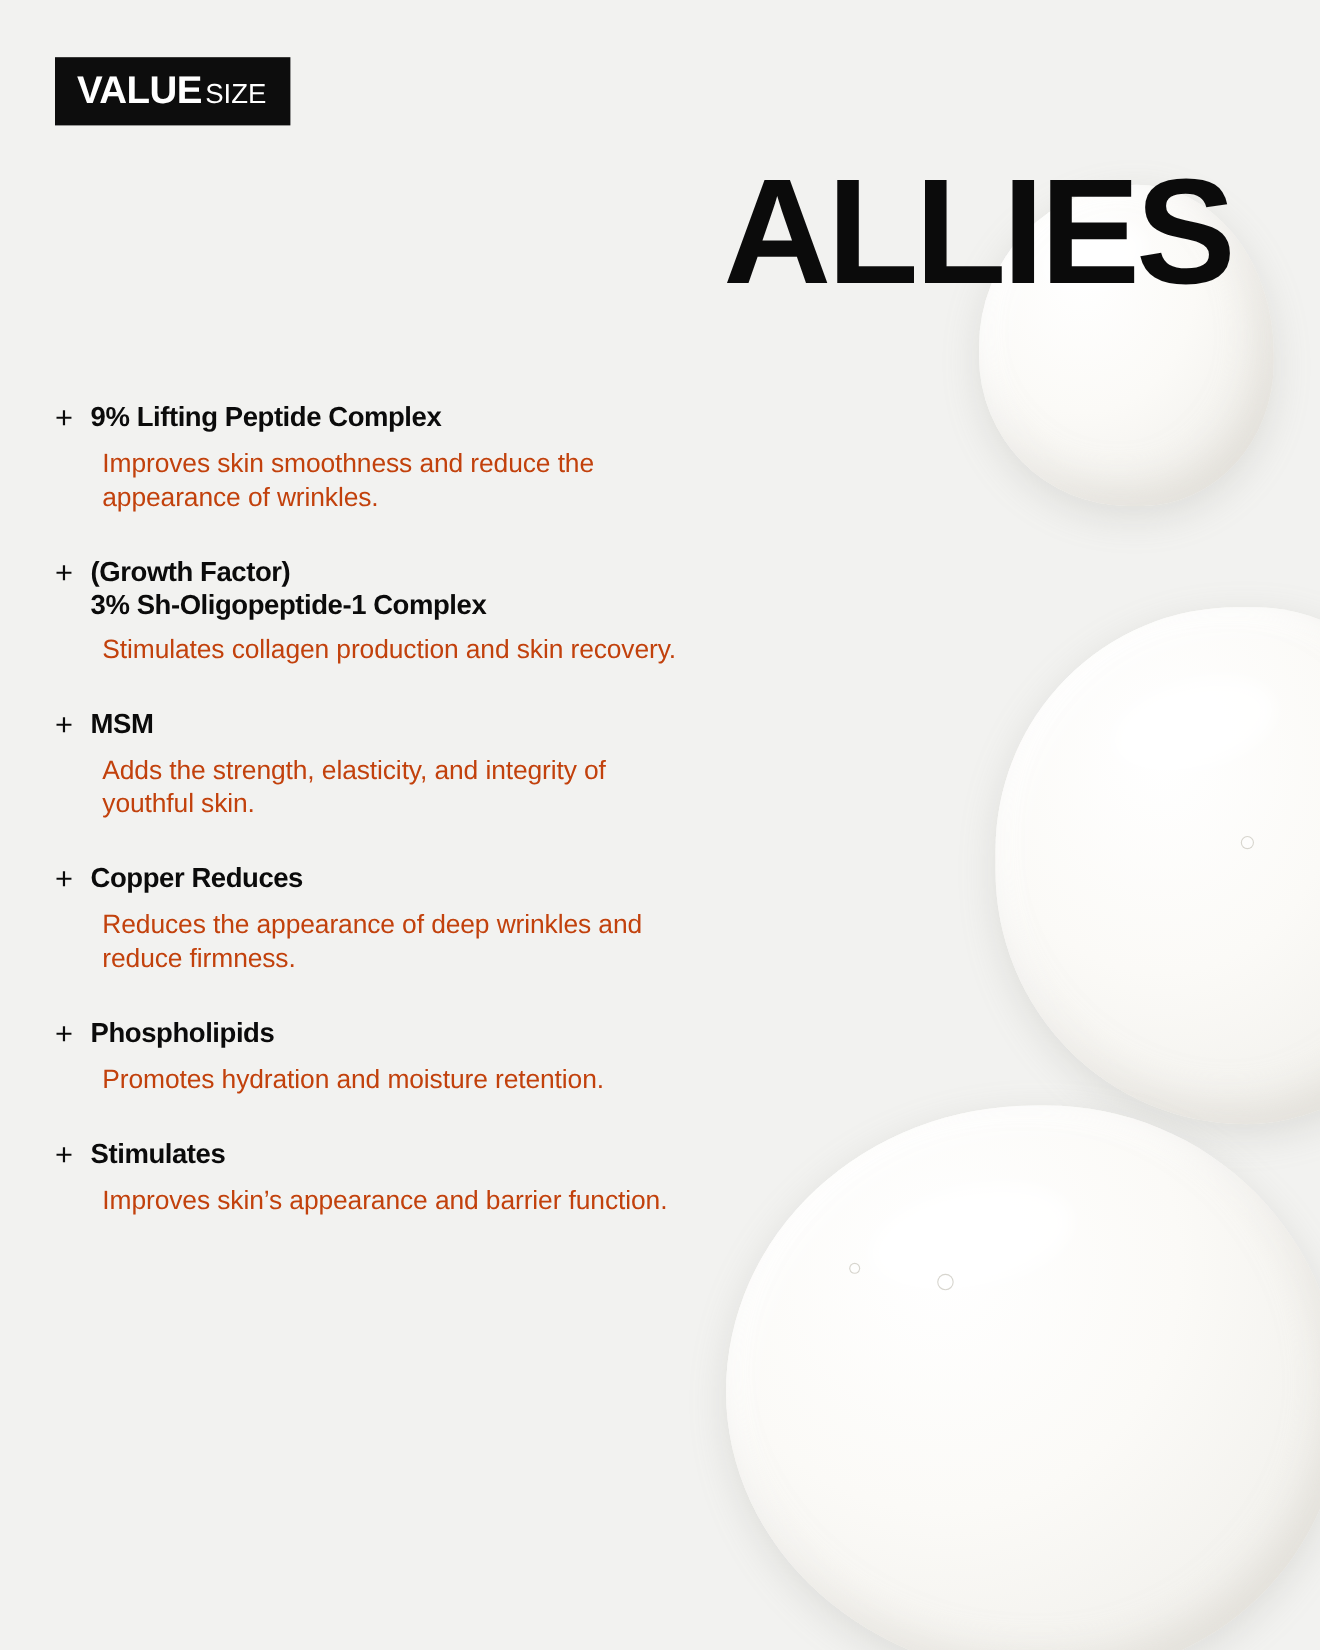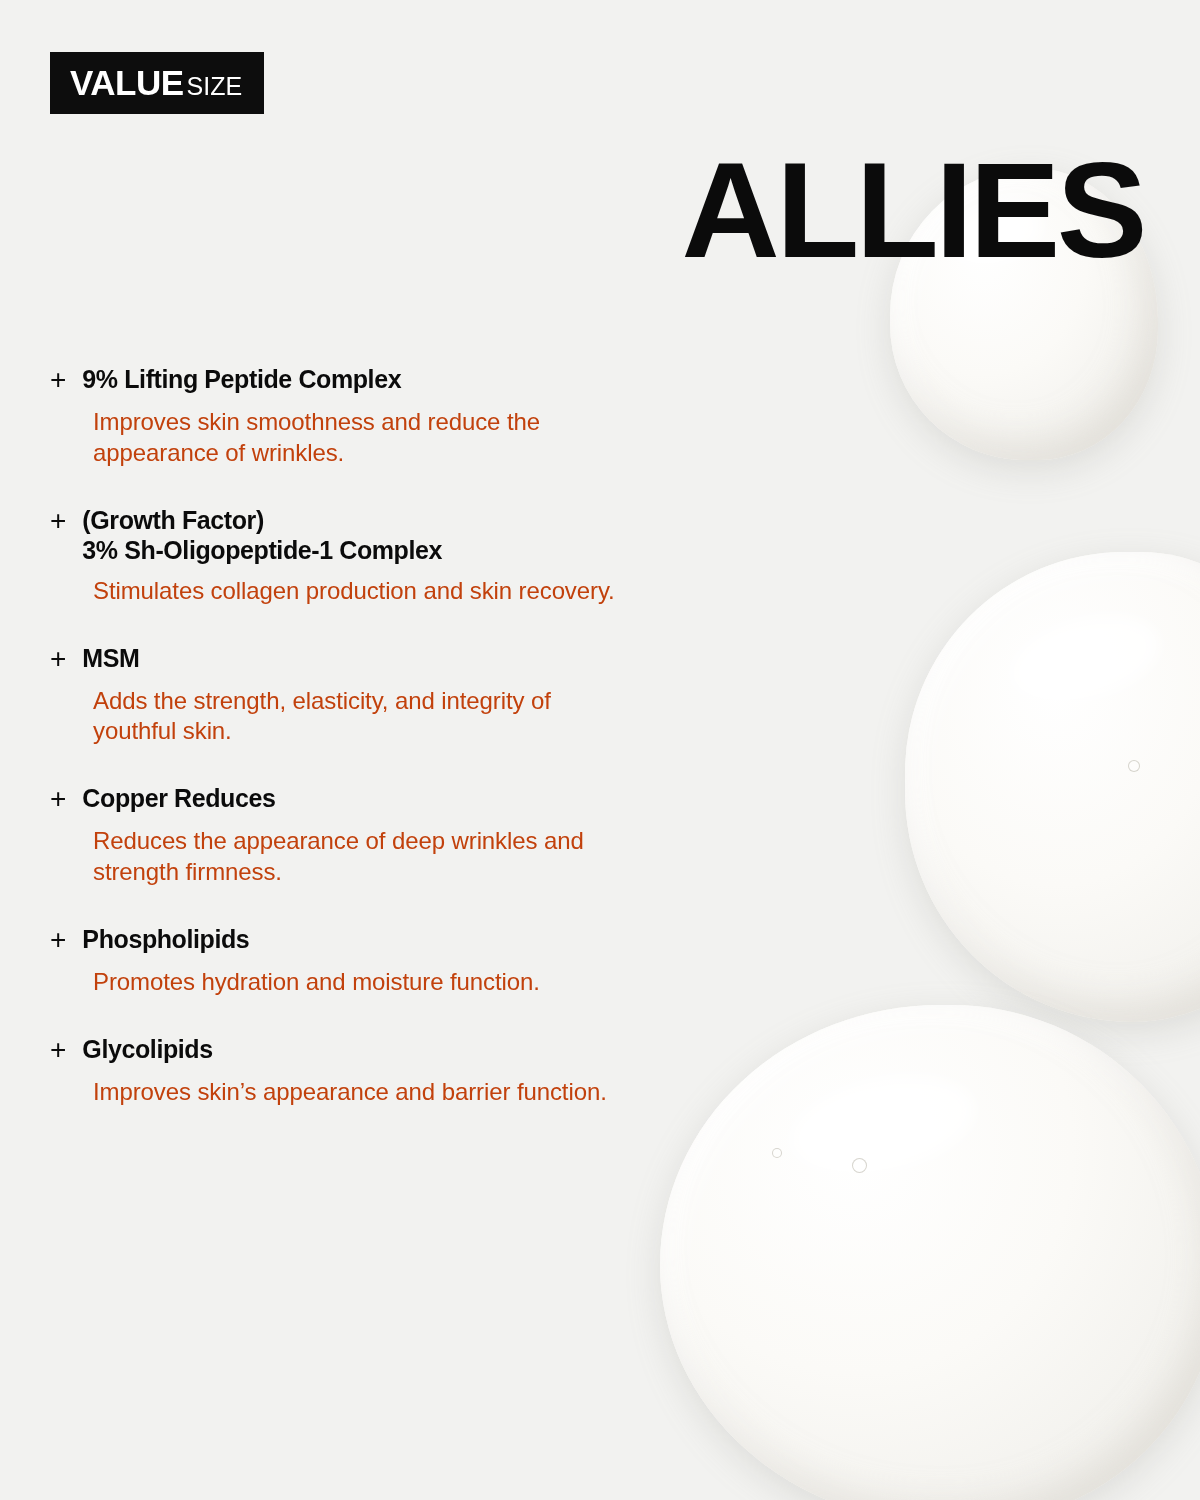--- a/index.html
+++ b/index.html
@@ -71,21 +71,21 @@
     background: rgba(255,255,255,0.35);
   }
   .mb-1 { left: 852px; top: 1158px; width: 13px; height: 13px; }
   .mb-2 { left: 772px; top: 1148px; width: 8px;  height: 8px; }
   .mb-3 { left: 1128px; top: 760px; width: 10px; height: 10px; }
 
   
   .content {
     position: relative;
     z-index: 2;
-    padding: 52px 56px 0 50px;
+    padding: 52px 80px 0 50px;
     box-sizing: border-box;
   }
 
   .badge {
     display: inline-block;
     background: #0d0d0d;
     color: #ffffff;
     padding: 13px 22px 14px 20px;
     line-height: 1;
     letter-spacing: 0.2px;
@@ -212,33 +212,33 @@
       <p class="feature-desc">Adds the strength, elasticity, and integrity of
 youthful skin.</p>
     </div>
 
     <div class="feature">
       <div class="feature-head">
         <span class="plus">+</span>
         <span class="feature-title">Copper Reduces</span>
       </div>
       <p class="feature-desc">Reduces the appearance of deep wrinkles and
-strength firmness.</p>
+reduce firmness.</p>
     </div>
 
     <div class="feature">
       <div class="feature-head">
         <span class="plus">+</span>
         <span class="feature-title">Phospholipids</span>
       </div>
-      <p class="feature-desc">Promotes hydration and moisture function.</p>
-    </div>
-
-    <div class="feature">
-      <div class="feature-head">
-        <span class="plus">+</span>
-        <span class="feature-title">Glycolipids</span>
+      <p class="feature-desc">Promotes hydration and moisture retention.</p>
+    </div>
+
+    <div class="feature">
+      <div class="feature-head">
+        <span class="plus">+</span>
+        <span class="feature-title">Stimulates</span>
       </div>
       <p class="feature-desc">Improves skin’s appearance and barrier function.</p>
     </div>
 
   </div>
 </div>
 
 </body></html>

